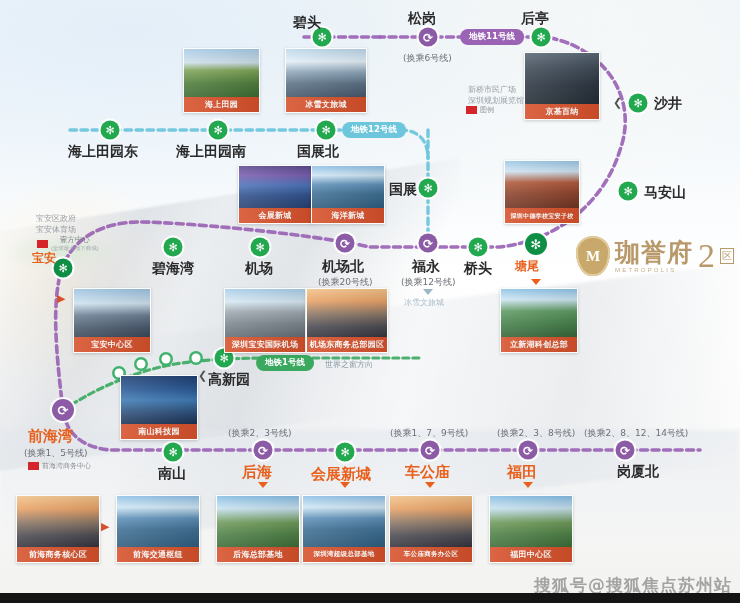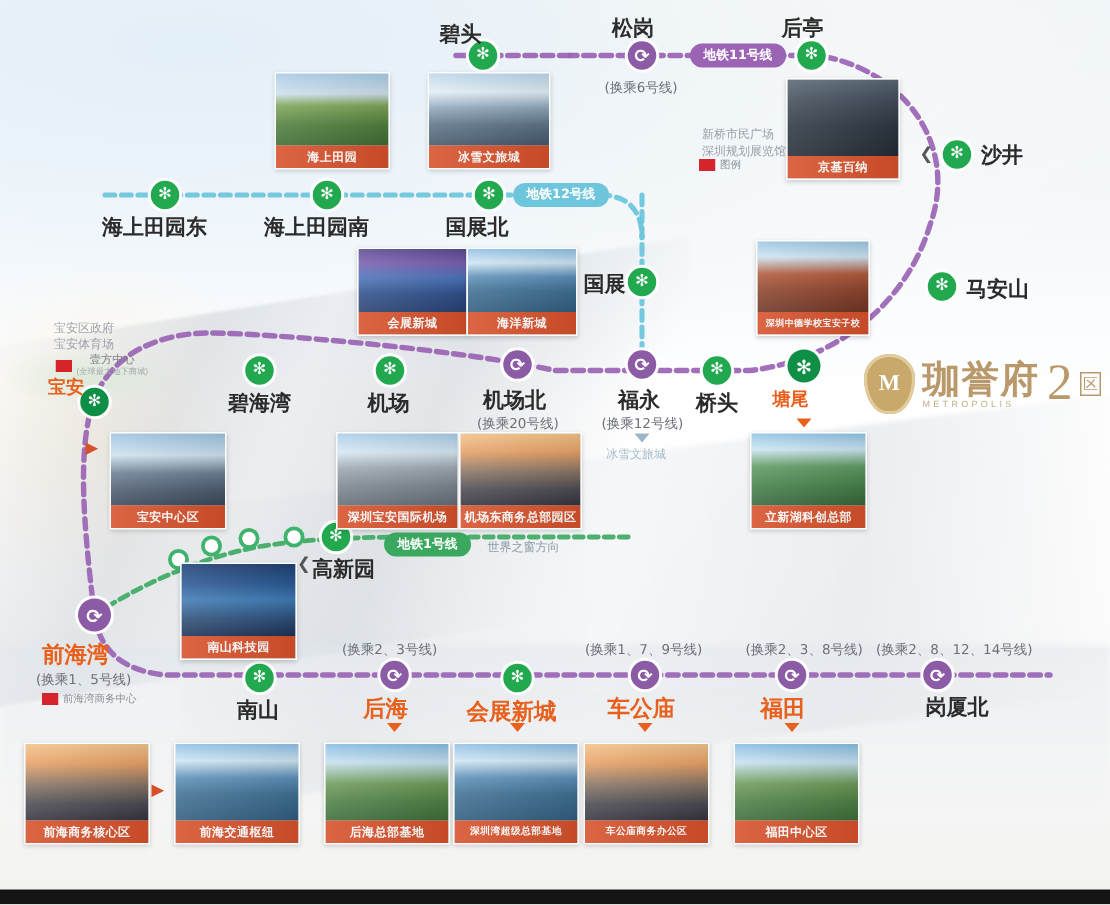--- a/index.html
+++ b/index.html
@@ -459,14 +459,15 @@
       <span>M</span>
     </div>
     <div class="logo-tx">
       <span class="logo-cn">珈誉府</span>
       <span class="logo-en">METROPOLIS</span>
     </div>
     <span class="logo-num">2</span>
     <span class="logo-q">区</span>
   </div>
 
+  <div id="watermark">搜狐号@搜狐焦点苏州站</div>
   <div id="bottombar"></div>
 </div>
 
 </body></html>

